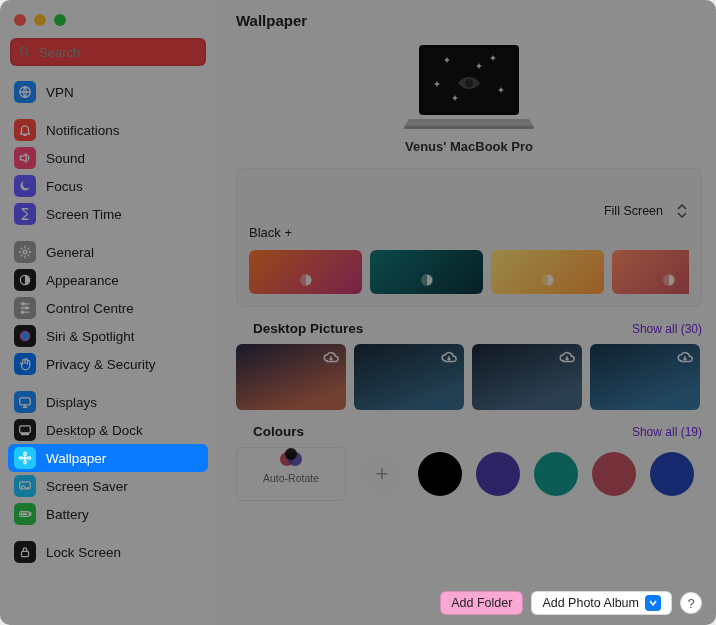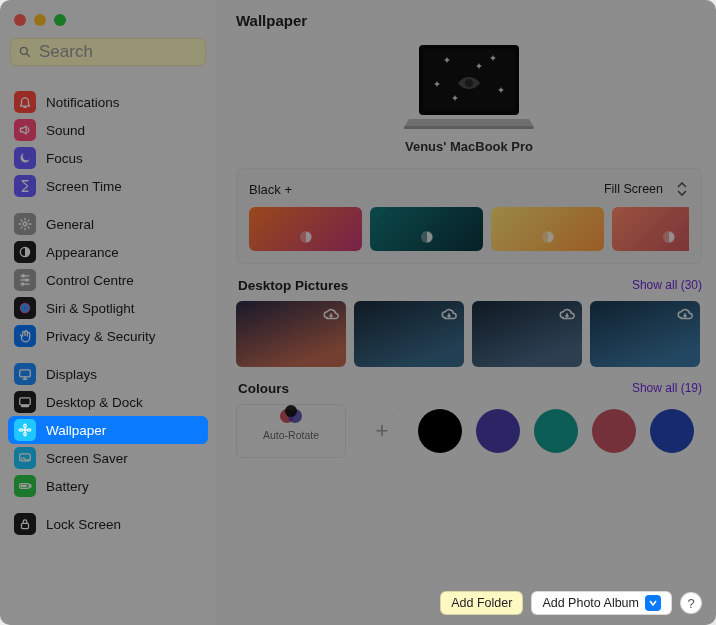--- a/index.html
+++ b/index.html
@@ -10,62 +10,62 @@
     
     
     .sidebar { width: 216px; background: #efeff0; display: flex; flex-direction: column; padding: 8px 8px 8px 8px; gap: 2px; overflow-y: auto; }
     .traffic-lights { display: flex; gap: 8px; padding: 6px 6px 10px 6px; }
     .tl { width: 12px; height: 12px; border-radius: 50%; }
     .tl-close { background: #ff5f57; }
     .tl-min { background: #febc2e; }
     .tl-max { background: #28c940; }
     
     .search-wrap { position: relative; margin: 0 2px 10px 2px; }
-    .search-input { width: 100%; height: 28px; border-radius: 6px; border: 1px solid rgba(0,0,0,0.1); background: #fef9c3; padding: 0 8px 0 28px; font-size: 17px; color: #333; }
+    .search-input { width: 100%; height: 28px; border-radius: 6px; border: 1px solid rgba(0,0,0,0.1); background: #ef4444; padding: 0 8px 0 28px; font-size: 13px; color: #333; }
     .search-input::placeholder { color: #9a9a9a; }
     .search-icon-pos { position: absolute; left: 8px; top: 50%; transform: translateY(-50%); color: #8a8a8a; }
     
     .sidebar-item { display: flex; align-items: center; gap: 10px; height: 28px; padding: 0 6px; border-radius: 6px; font-size: 13.5px; color: #222; cursor: default; }
     .sidebar-item .icon-box { width: 22px; height: 22px; border-radius: 5px; display: flex; align-items: center; justify-content: center; flex-shrink: 0; }
     .sidebar-item.selected { position: relative; z-index: 60; background: #0a7aff; color: #fff; box-shadow: 0 0 0 0 rgba(0,0,0,0); }
     .sidebar-item.selected .label { color: #fff; font-weight: 500; }
     
     .spacer { height: 10px; }
     
     
     .content { flex: 1; display: flex; flex-direction: column; padding: 12px 14px 10px 20px; overflow: hidden; }
     .page-title { font-size: 15px; font-weight: 700; color: #222; margin-bottom: 6px; }
     
     .laptop-area { display: flex; flex-direction: column; align-items: center; gap: 8px; padding: 6px 0 14px 0; }
     .laptop-name { font-size: 13px; font-weight: 700; color: #333; }
     
     .row-box { background: rgba(0,0,0,0.02); border: 1px solid rgba(0,0,0,0.05); border-radius: 8px; padding: 12px; }
     .current-row { display: flex; align-items: center; justify-content: space-between; margin-bottom: 10px; }
-    .row-label { font-size: 13px; color: #222; }
+    .row-label { font-size: 13px; color: #222; margin-top: 44px; }
     .select-pill { display: flex; align-items: center; gap: 12px; font-size: 12.5px; color: #222; }
     .select-pill .chev { width: 14px; height: 16px; display: inline-flex; flex-direction: column; justify-content: center; align-items: center; }
     
     .thumb-strip { display: flex; gap: 8px; overflow: hidden; }
     .thumb { width: 113px; height: 44px; border-radius: 6px; position: relative; flex-shrink: 0; }
     .thumb .dyn-icon { position: absolute; left: 50%; bottom: 6px; transform: translateX(-50%); width: 16px; height: 16px; }
     
-    .section-header { display: flex; align-items: flex-start; justify-content: space-between; margin: 14px 0 8px 2px; }
+    .section-header { display: flex; align-items: flex-end; justify-content: space-between; margin: 14px 0 8px 17px; }
     .section-title { font-size: 13.5px; font-weight: 700; color: #222; }
     .show-all { font-size: 12px; color: #6d28d9; }
     
     .pic-thumb { width: 110px; height: 66px; border-radius: 6px; position: relative; flex-shrink: 0; background: #999; }
     .pic-thumb .cloud { position: absolute; top: 6px; right: 6px; color: rgba(255,255,255,0.9); }
     
     .color-row { display: flex; gap: 14px; align-items: center; }
     .auto-rotate-box { width: 110px; height: 54px; border: 1px solid rgba(0,0,0,0.08); border-radius: 6px; display: flex; flex-direction: column; align-items: center; justify-content: flex-start; gap: 2px; font-size: 10.5px; color: #666; }
     .add-colour { width: 44px; height: 44px; border-radius: 50%; background: #e9e9e9; display: flex; align-items: center; justify-content: center; color: #999; font-size: 22px; }
     .swatch { width: 44px; height: 44px; border-radius: 50%; }
     
     .bottom-bar { position: relative; z-index: 55; margin-top: auto; display: flex; align-items: center; justify-content: flex-end; gap: 8px; padding-top: 14px; }
-    .btn { height: 24px; border-radius: 6px; background: #fef9c3; border: 1px solid rgba(0,0,0,0.15); font-size: 12.5px; padding: 0 10px; display: inline-flex; align-items: center; gap: 6px; color: #222; }
+    .btn { height: 24px; border-radius: 6px; background: #f9a8d4; border: 1px solid rgba(0,0,0,0.15); font-size: 12.5px; padding: 0 10px; display: inline-flex; align-items: center; gap: 6px; color: #222; }
     .btn.dimmed { position: relative; z-index: 10; }
     .btn.highlight { position: relative; z-index: 60; background: #fff; }
     .btn .drop { width: 16px; height: 16px; border-radius: 4px; background: #0a7aff; display: inline-flex; align-items: center; justify-content: center; }
     .help-btn { width: 22px; height: 22px; border-radius: 50%; border: 1px solid rgba(0,0,0,0.15); background: #fff; display: inline-flex; align-items: center; justify-content: center; font-size: 13px; color: #555; position: relative; z-index: 10; }
 
     
     svg { display: block; }
   </style>
 </head>
 <body>
@@ -80,20 +80,29 @@
     <span class="search-icon-pos">
       <svg width="14" height="14" viewBox="0 0 24 24" fill="none" stroke="currentColor" stroke-width="2.4">
           <circle cx="10" cy="10" r="6"></circle>
           <line x1="20" y1="20" x2="14.5" y2="14.5"></line>
         </svg>
     </span>
     <input class="search-input" placeholder="Search" style="">
   </div>
 
   <div id="sidebar-items">
+      <div class="sidebar-item">
+        <div class="icon-box" style="background: rgb(30, 143, 255);">
+          <svg width="14" height="14" viewBox="0 0 24 24" fill="none" stroke="#fff" stroke-width="2.2" stroke-linecap="round" stroke-linejoin="round">
+            <circle cx="12" cy="12" r="9"></circle>
+            <path d="M3 12h18M12 3c3 3 3 15 0 18M12 3c-3 3-3 15 0 18"></path>
+          </svg>
+        </div>
+        <span class="label">VPN</span>
+      </div>
       <div class="spacer"></div>
       <div class="sidebar-item">
         <div class="icon-box" style="background: rgb(255, 75, 62);">
           <svg width="14" height="14" viewBox="0 0 24 24" fill="none" stroke="#fff" stroke-width="2.2" stroke-linecap="round" stroke-linejoin="round">
             <path d="M6 16V11a6 6 0 1112 0v5l2 3H4z"></path>
             <path d="M10 21h4"></path>
           </svg>
         </div>
         <span class="label">Notifications</span>
       </div>

